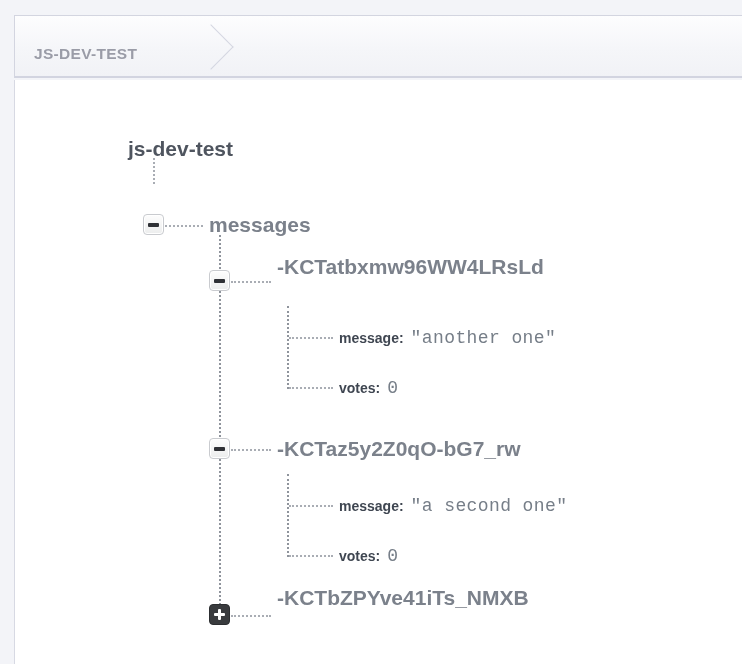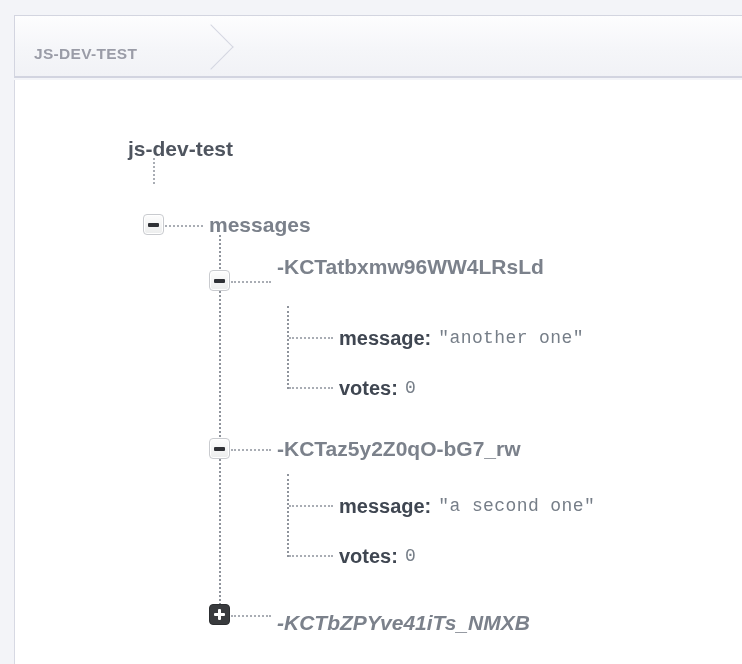--- a/index.html
+++ b/index.html
@@ -90,21 +90,21 @@
     font-size: 21px;
     font-weight: bold;
     color: #4f555f;
   }
   .node-name {
     font-size: 21px;
     font-weight: bold;
     color: #7b818b;
   }
   .leaf-key {
-    font-size: 20px;
+    font-size: 14px;
     font-weight: bold;
     color: #3f4651;
   }
   .leaf-val {
     font-size: 18px;
     font-family: "Liberation Mono", "DejaVu Sans Mono", monospace;
     color: #767e88;
     margin-left: 7px;
     letter-spacing: 0.4px;
   }
@@ -226,18 +226,18 @@
       <span class="leaf-val">"a second one"</span>
     </div>
     <div class="hline" style="left:274px; top:475px; width:44px;"></div>
     <div class="row" style="left:324px; top:461px;">
       <span class="leaf-key">votes:</span>
       <span class="leaf-val">0</span>
     </div>
 
     <div class="toggle plus" style="left:194px; top:524px;"></div>
     <div class="hline" style="left:216px; top:535px; width:40px;"></div>
-    <div class="row" style="left:262px; top:528px;font-style:italic;">
+    <div class="row" style="left:262px; top:503px;">
       <span class="node-name">-KCTbZPYve41iTs_NMXB</span>
     </div>
 
   </div>
 </div>
 
 </body></html>

